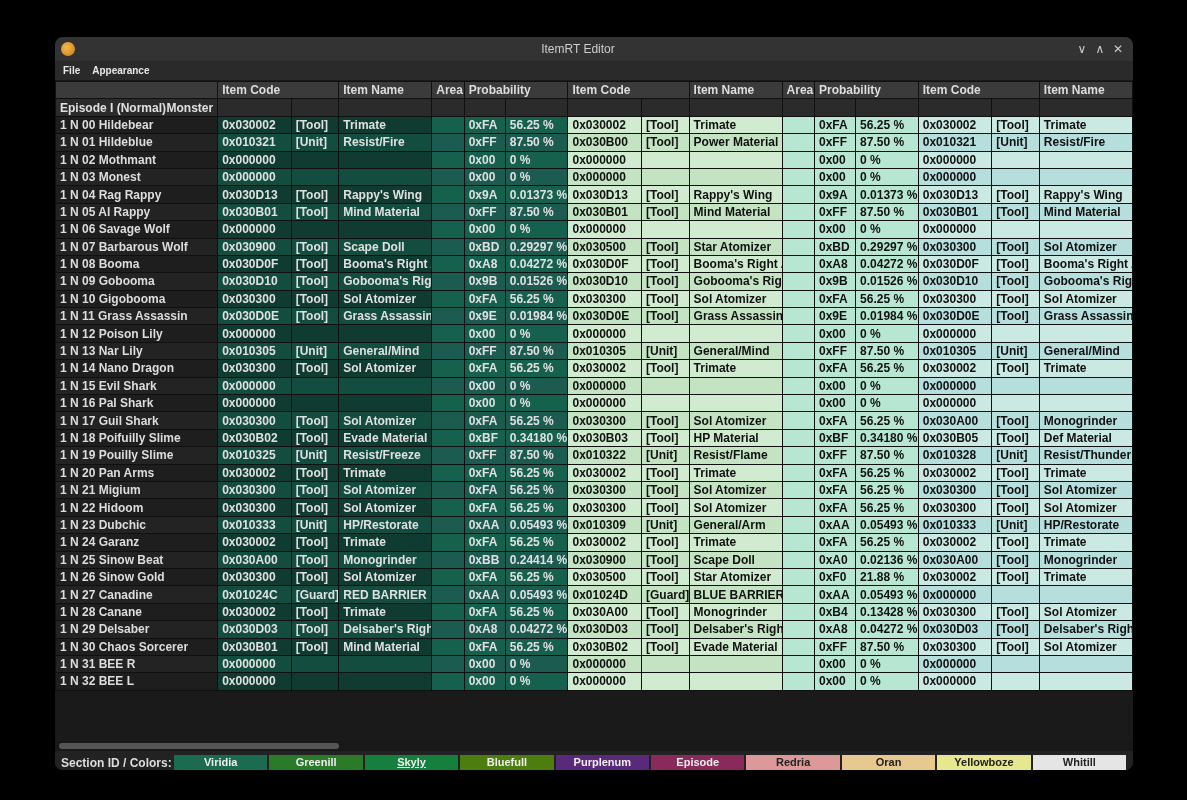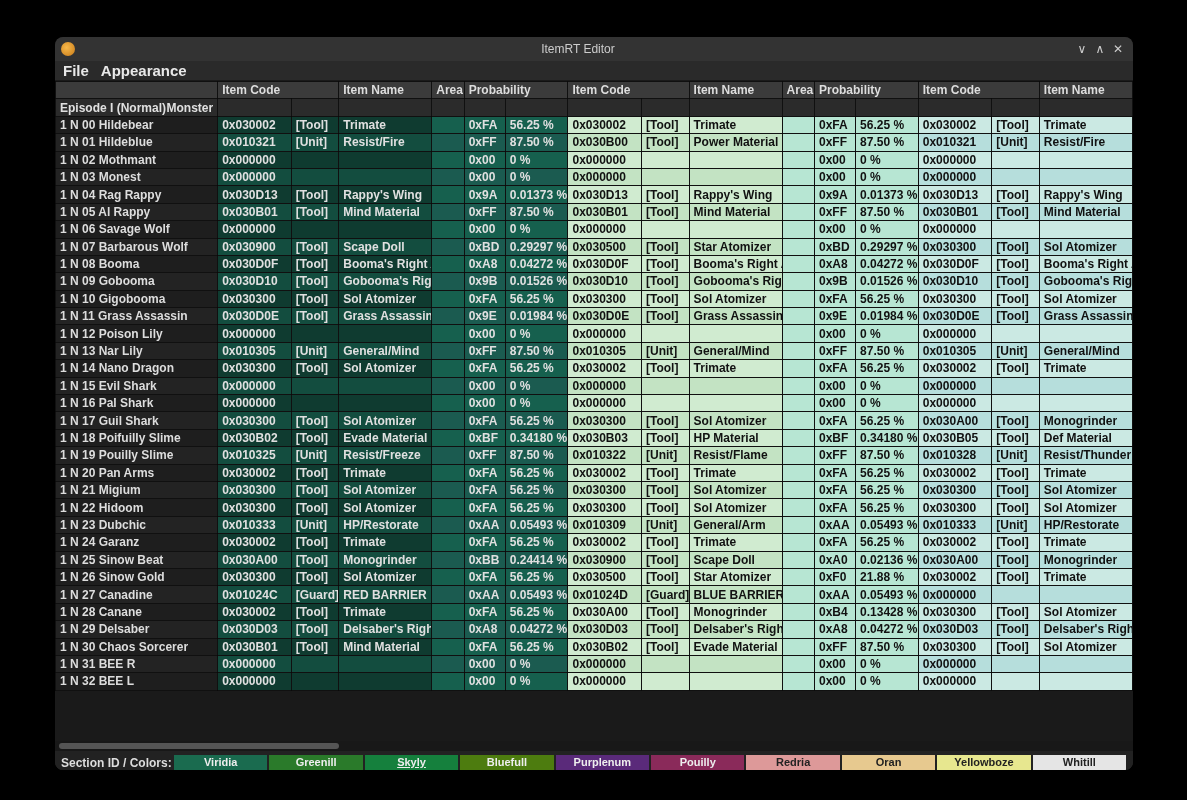--- a/index.html
+++ b/index.html
@@ -43,21 +43,21 @@
   .titlebar .title { flex: 1; text-align: center; }
   .titlebar .wbtn {
     width: 18px; text-align: center; cursor: default;
     color: #ccc;
   }
   .menubar {
     height: 20px;
     display: flex;
     align-items: center;
     padding: 0 8px;
-    font-size: 15px;
+    font-size: 10px;
     font-weight: 600;
     gap: 12px;
     color: #e8e8e8;
     border-bottom: 1px solid #1a1a1a;
   }
   .menubar span { cursor: default; }
   .tablewrap {
     flex: 1;
     overflow: hidden;
     position: relative;
@@ -831,20 +831,20 @@
       <div class="thumb"></div>
     </div>
   <div class="legend">
     <span class="lbl">Section ID / Colors:</span>
     <span id="chips" style="display: flex; flex: 1 1 0%;">
         <span class="chip" style="background: rgb(26, 107, 79); color: rgb(238, 238, 238);">Viridia</span>
         <span class="chip" style="background: rgb(42, 122, 42); color: rgb(238, 238, 238);">Greenill</span>
         <span class="chip" style="background: #15803d; color: rgb(238, 238, 238); text-decoration: underline;">Skyly</span>
         <span class="chip" style="background: #4d7c0f; color: rgb(238, 238, 238);">Bluefull</span>
         <span class="chip" style="background: rgb(90, 42, 122); color: rgb(238, 238, 238);">Purplenum</span>
-        <span class="chip" style="background: rgb(138, 42, 90); color: rgb(238, 238, 238);">Pouilly</span>
+        <span class="chip" style="background: rgb(138, 42, 90); color: rgb(238, 238, 238);">Episode</span>
         <span class="chip" style="background: rgb(221, 153, 153); color: rgb(34, 34, 34);">Redria</span>
         <span class="chip" style="background: rgb(231, 201, 143); color: rgb(34, 34, 34);">Oran</span>
         <span class="chip" style="background: rgb(231, 231, 143); color: rgb(34, 34, 34);">Yellowboze</span>
         <span class="chip" style="background: #e5e5e5; color: rgb(34, 34, 34);">Whitill</span>
       </span>
   </div>
 </div>
 
 </body></html>

